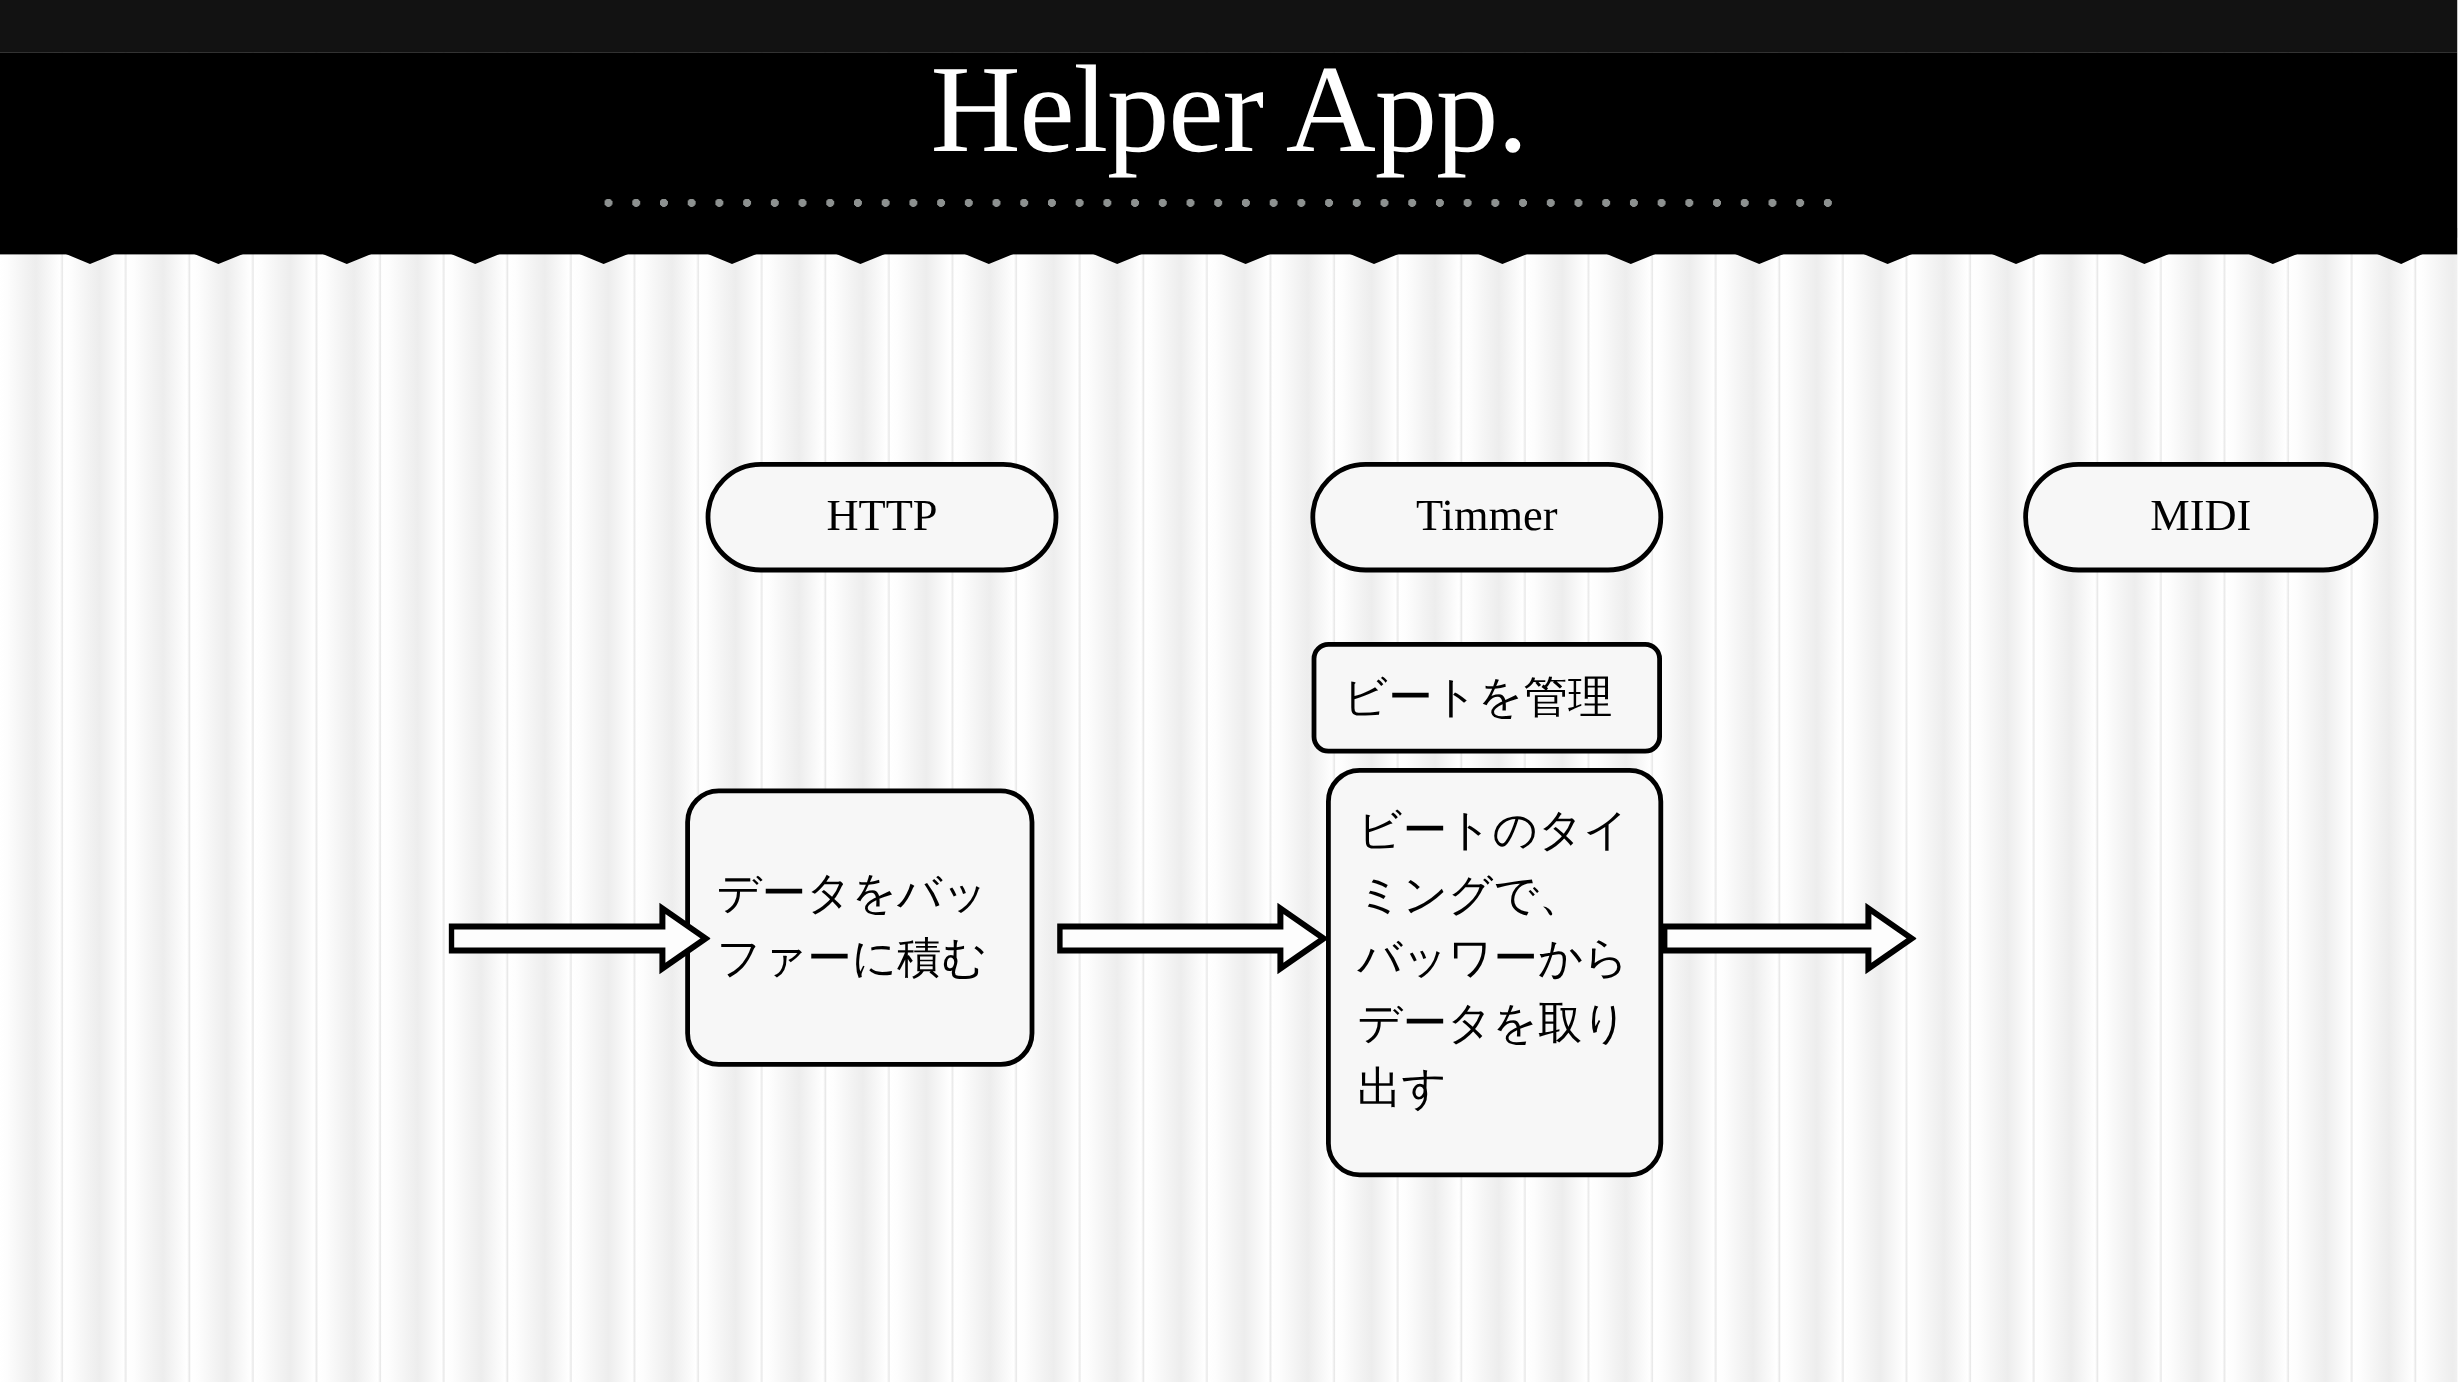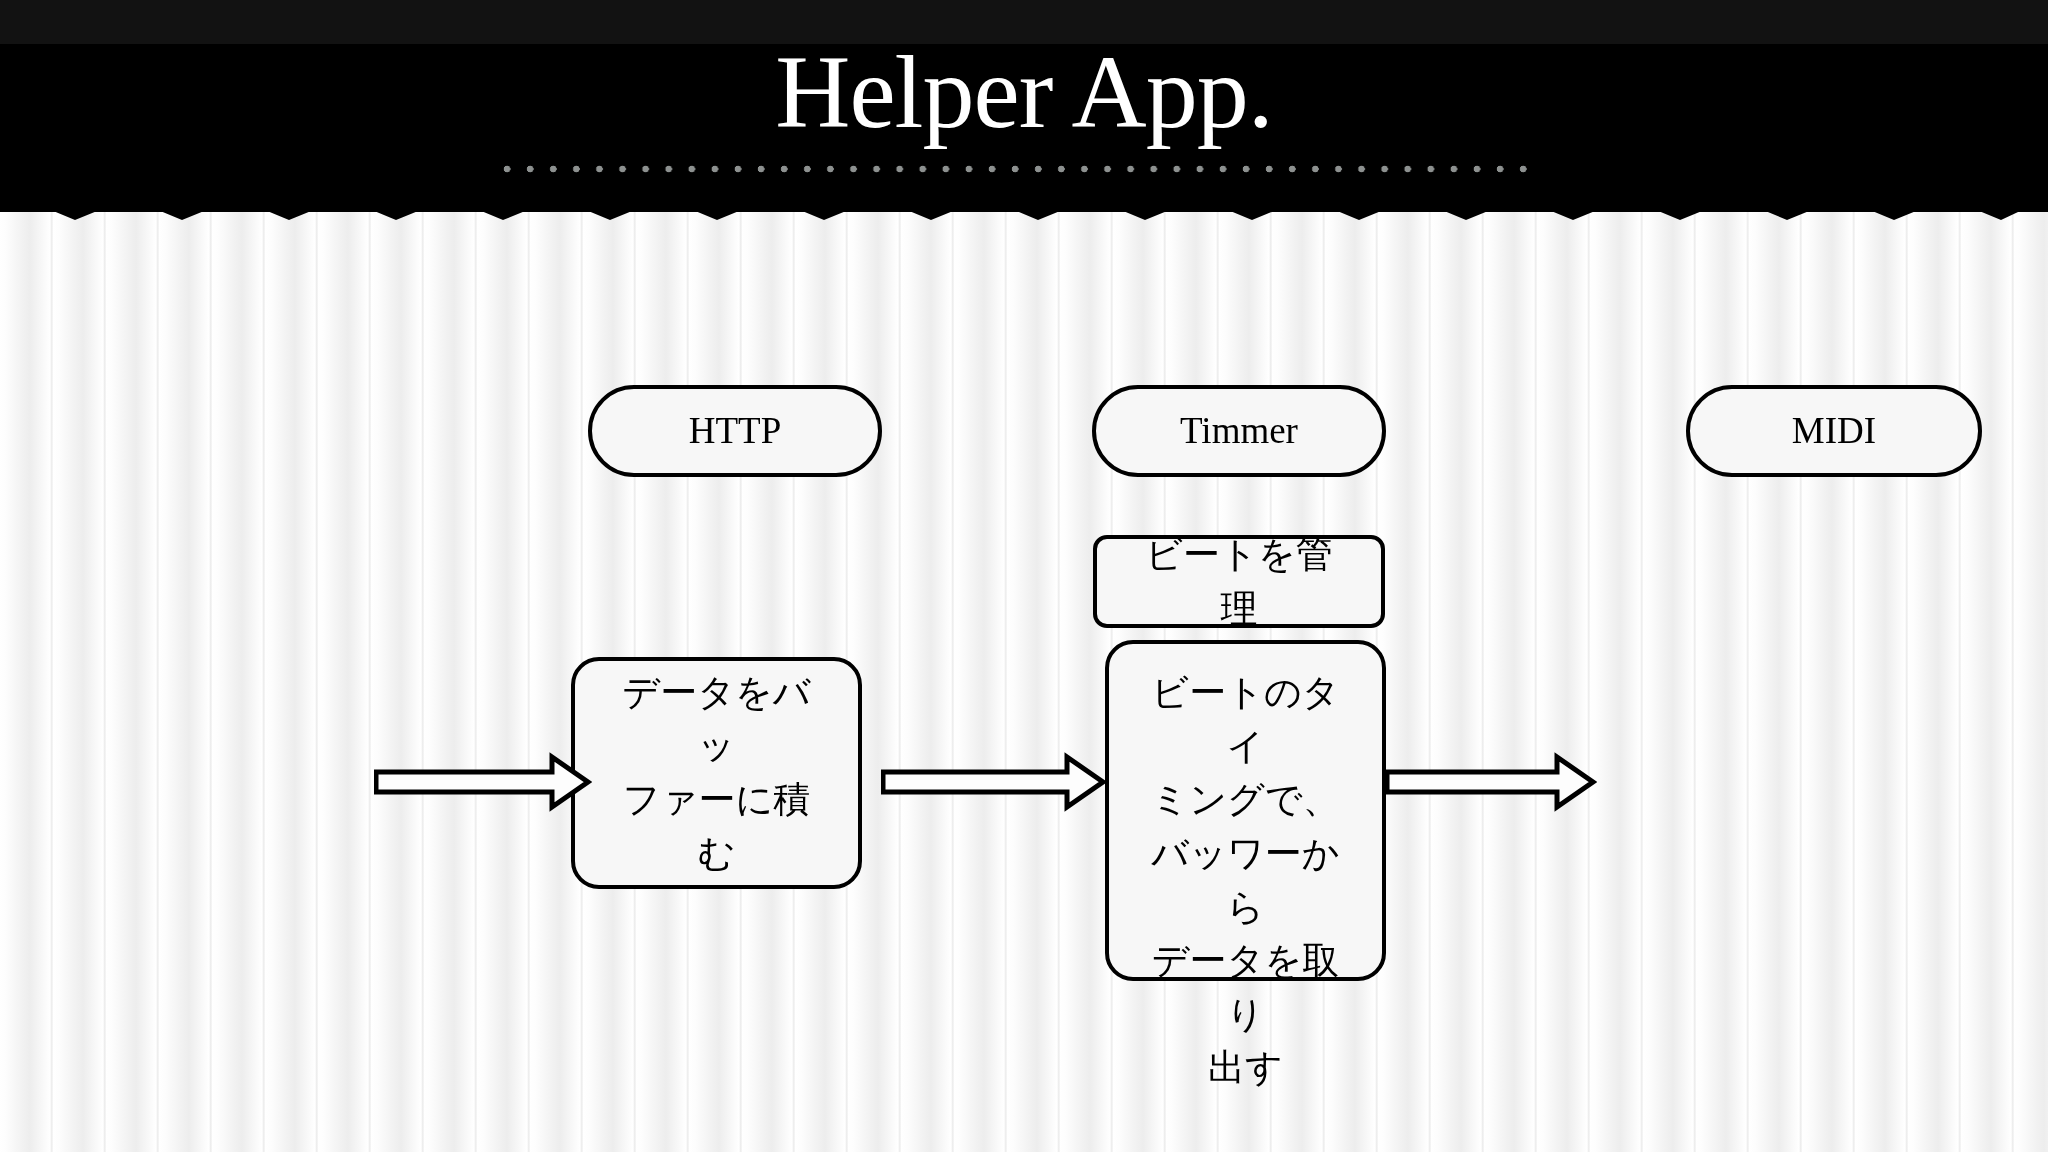--- a/index.html
+++ b/index.html
@@ -95,23 +95,23 @@
     border: 4px solid #000000;
     color: #000000;
     font-size: 37px;
     line-height: 1.45;
     display: flex;
     align-items: center;
   }
   .node .node-label {
     display: block;
     width: 100%;
-    padding: 0 38px;
+    padding: 0 22px;
     white-space: pre-line;
-    text-align: center;
+    text-align: left;
   }
   .node.pill {
     border-radius: 999px;
     justify-content: center;
   }
   .node.pill .node-label {
     text-align: center;
     padding: 0 14px;
   }
   .node.rounded {

